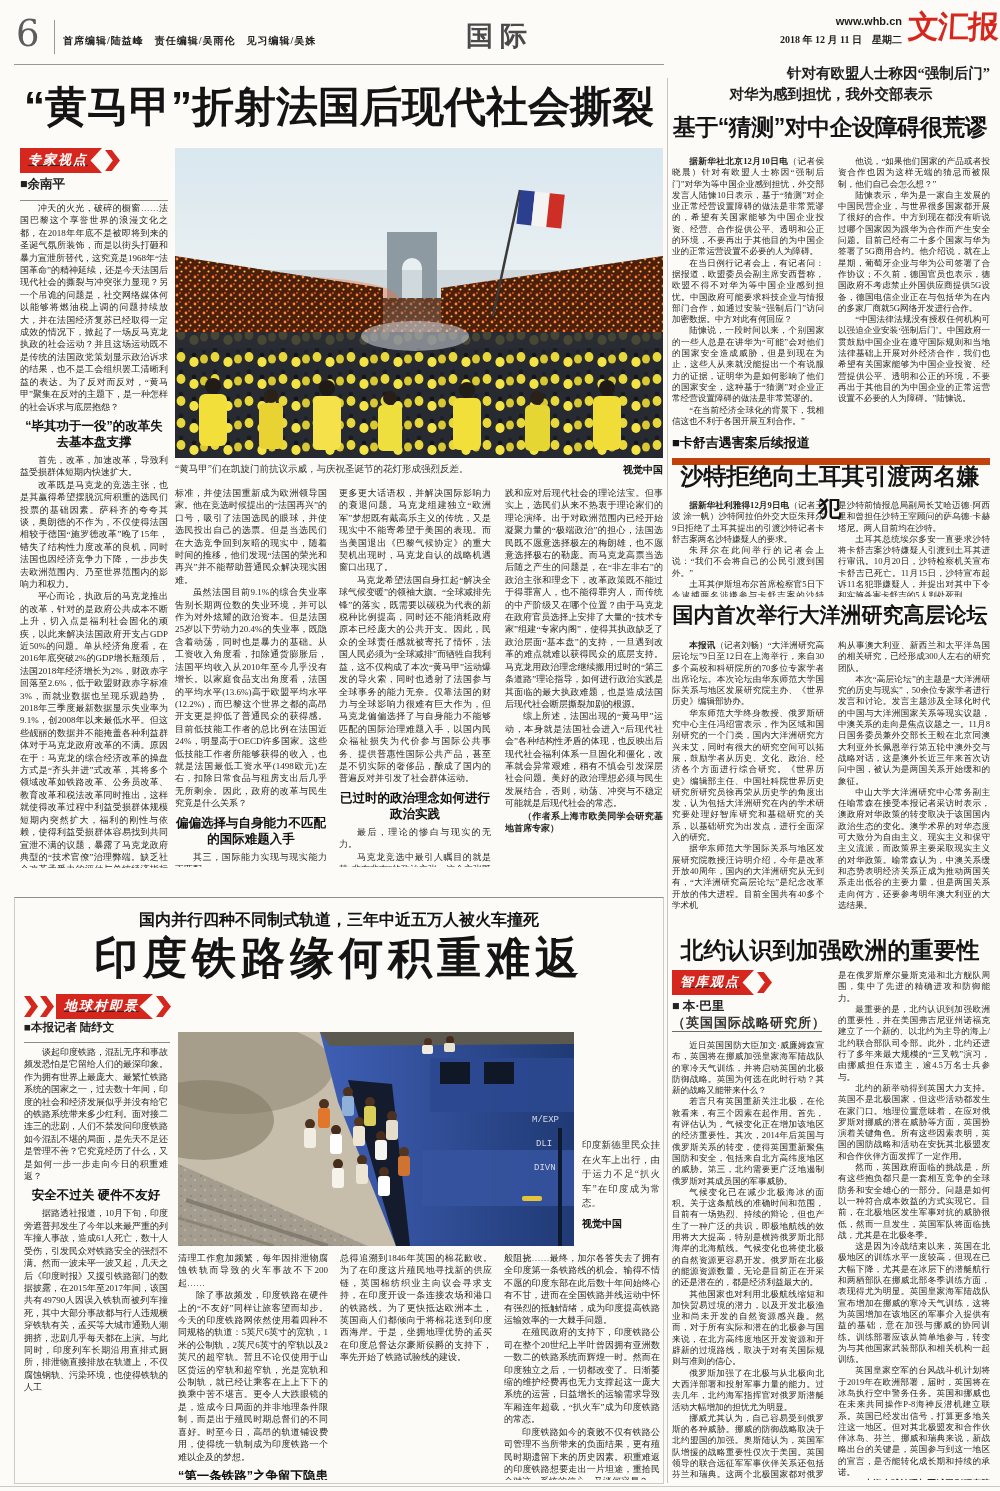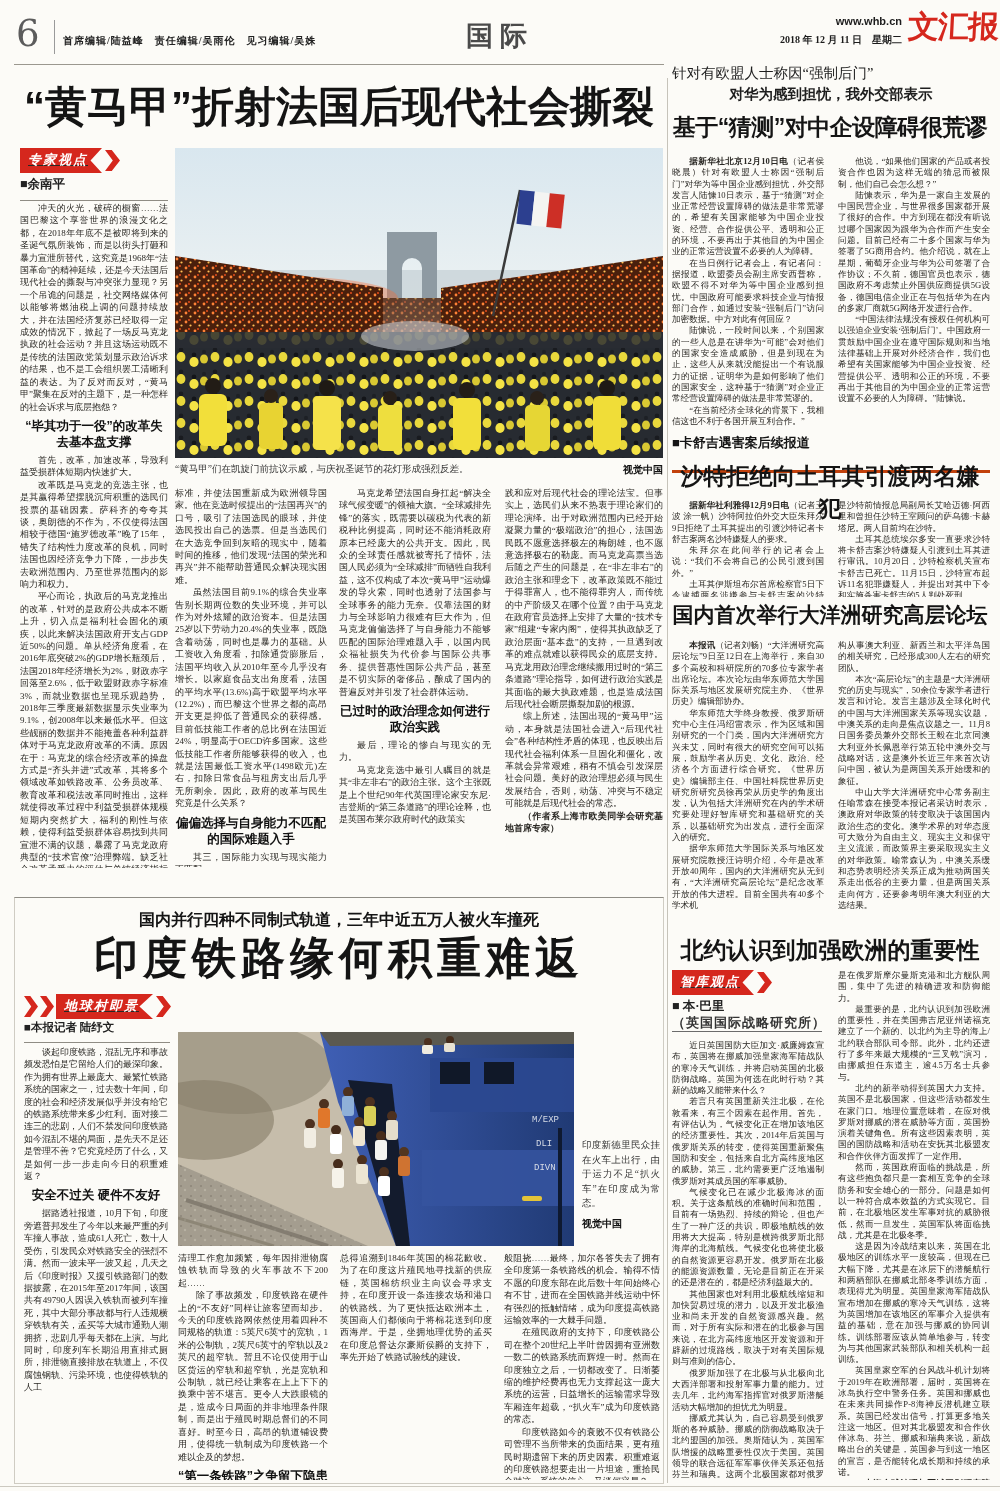--- a/index.html
+++ b/index.html
@@ -63,26 +63,26 @@
   #in-badge{left:24px;top:994px;}
   #in-byline{left:24px;top:1020px;width:146px;font-size:11.5px;}
   #in-col1{left:24px;top:1046px;width:144px;height:432px;}
   #in-photo{left:178px;top:1032px;width:396px;height:214px;background:#c6bdab;}
   #in-caption{left:582px;top:1138px;width:78px;font-size:9.5px;line-height:14.5px;text-align:justify;}
   #in-caption .credit{margin-top:6px;}
   #in-col2{left:178px;top:1252px;width:150px;height:228px;}
   #in-col3{left:340px;top:1252px;width:152px;height:228px;}
   #in-col4{left:504px;top:1252px;width:156px;height:228px;}
   
-  #hw-kicker1{left:672px;top:64px;width:318px;text-align:left;font-size:14.5px;font-weight:normal;color:#1e1e1e;}
+  #hw-kicker1{left:672px;top:64px;width:318px;text-align:right;font-size:14.5px;font-weight:bold;color:#1e1e1e;}
   #hw-kicker2{left:672px;top:85px;width:318px;text-align:center;font-size:14.5px;font-weight:bold;color:#1e1e1e;}
   #hw-headline{left:670px;top:110px;width:320px;text-align:center;font-size:23px;line-height:34px;letter-spacing:-0.5px;}
   #hw-colA{left:672px;top:156px;width:152px;height:272px;}
   #hw-colB{left:838px;top:156px;width:152px;height:272px;}
-  #sa-label{left:672px;top:434px;width:318px;font-size:13px;border-bottom:3px solid #c2410c;padding-bottom:18px;}
+  #sa-label{left:672px;top:434px;width:318px;font-size:13px;border-bottom:7px solid #c2410c;padding-bottom:6px;}
   #sa-headline{left:670px;top:460px;width:320px;text-align:center;font-size:23px;line-height:32px;}
   #sa-colA{left:672px;top:500px;width:152px;height:97px;}
   #sa-colB{left:838px;top:500px;width:152px;height:97px;}
   #oc-headline{left:670px;top:600px;width:320px;text-align:center;font-size:21px;line-height:30px;}
   #oc-colA{left:672px;top:640px;width:152px;height:290px;}
   #oc-colB{left:838px;top:640px;width:152px;height:290px;}
   #uk-headline{left:670px;top:934px;width:320px;text-align:center;font-size:23px;line-height:32px;}
   #uk-badge{left:672px;top:970px;}
   #uk-byline{left:672px;top:998px;font-size:12.5px;font-weight:bold;color:#222;}
   #uk-affil{left:672px;top:1014px;font-size:13px;color:#333;letter-spacing:1px;font-weight:bold;}
@@ -182,20 +182,21 @@
   <span class="caption">“黄马甲”们在凯旋门前抗议示威，与庆祝圣诞节的花灯形成强烈反差。</span>
   <span class="credit">视觉中国</span>
 </div>
 <div class="abs col lb" id="fr-col2">
     <p class="ni">标准，并使法国重新成为欧洲领导国家。他在竞选时候提出的“法国再兴”的口号，吸引了法国选民的眼球，并使选民投出自己的选票。但是当选民们在大选竞争回到灰暗的现实中，随着时间的推移，他们发现“法国的荣光和再兴”并不能帮助普通民众解决现实困难。</p>
     <p>虽然法国目前9.1%的综合失业率告别长期两位数的失业环境，并可以作为对外炫耀的政治资本。但是法国25岁以下劳动力20.4%的失业率，既隐含着动荡，同时也是暴力的基础。从工资收入角度看，扣除通货膨胀后，法国平均收入从2010年至今几乎没有增长。以家庭食品支出角度看，法国的平均水平(13.6%)高于欧盟平均水平(12.2%)，而巴黎这个世界之都的高昂开支更是抑低了普通民众的获得感。目前低技能工作者的总比例在法国近24%，明显高于OECD许多国家。这些低技能工作者所能够获得的收入，也就是法国最低工资水平(1498欧元)左右，扣除日常食品与租房支出后几乎无所剩余。因此，政府的改革与民生究竟是什么关系？</p>
     <div class="sub">偏偏选择与自身能力不匹配的国际难题入手</div>
     <p>其三，国际能力实现与现实能力不匹配。</p>
   </div>
 <div class="abs col lb" id="fr-col3">
+    <p class="ni">更多更大话语权，并解决国际影响力的衰退问题。马克龙组建独立“欧洲军”梦想既有戴高乐主义的传统，又是现实中不能寄希望于美国的表现。而当美国退出《巴黎气候协定》的重大契机出现时，马克龙自认的战略机遇窗口出现了。</p>
     <p>马克龙希望法国自身扛起“解决全球气候变暖”的领袖大旗。“全球减排先锋”的落实，既需要以碳税为代表的新税种比例提高，同时还不能消耗政府原本已经庞大的公共开支。因此，民众的全球责任感就被寄托了情怀，法国人民必须为“全球减排”而牺牲自我利益，这不仅构成了本次“黄马甲”运动爆发的导火索，同时也透射了法国参与全球事务的能力无奈。仅靠法国的财力与全球影响力很难有巨大作为，但马克龙偏偏选择了与自身能力不能够匹配的国际治理难题入手，以国内民众福祉损失为代价参与国际公共事务、提供普惠性国际公共产品，甚至是不切实际的奢侈品，酿成了国内的普遍反对并引发了社会群体运动。</p>
     <div class="sub">已过时的政治理念如何进行政治实践</div>
     <p>最后，理论的惨白与现实的无力。</p>
     <p>马克龙竞选中最引人瞩目的就是其“非左非右”的政治主张。这个主张既是上个世纪90年代英国理论家安东尼·吉登斯的“第三条道路”的理论诠释，也是英国布莱尔政府时代的政策实</p>
   </div>
 <div class="abs col lb" id="fr-col4">
     <p class="ni">践和应对后现代社会的理论法宝。但事实上，选民们从来不热衷于理论家们的理论演绎。出于对欧洲范围内已经开始凝聚力量的“极端政治”的担心，法国选民既不愿意选择极左的梅朗雄，也不愿意选择极右的勒庞。而马克龙高票当选后随之产生的问题是，在“非左非右”的政治主张和理念下，改革政策既不能过于得罪富人，也不能得罪穷人，而传统的中产阶级又在哪个位置？由于马克龙在政府官员选择上安排了大量的“技术专家”组建“专家内阁”，使得其执政缺乏了政治层面“基本盘”的支持，一旦遇到改革的难点就难以获得民众的底层支持。马克龙用政治理念继续搬用过时的“第三条道路”理论指导，如何进行政治实践是其面临的最大执政难题，也是造成法国后现代社会断层撕裂加剧的根源。</p>
     <p>综上所述，法国出现的“黄马甲”运动，本身就是法国社会进入“后现代社会”各种结构性矛盾的体现，也反映出后现代社会福利体系一旦固化和僵化，改革就会异常艰难，稍有不慎会引发深层社会问题。美好的政治理想必须与民生发展结合，否则，动荡、冲突与不稳定可能就是后现代社会的常态。</p>
     <p class="bd">（作者系上海市欧美同学会研究基地首席专家）</p>
   </div>

